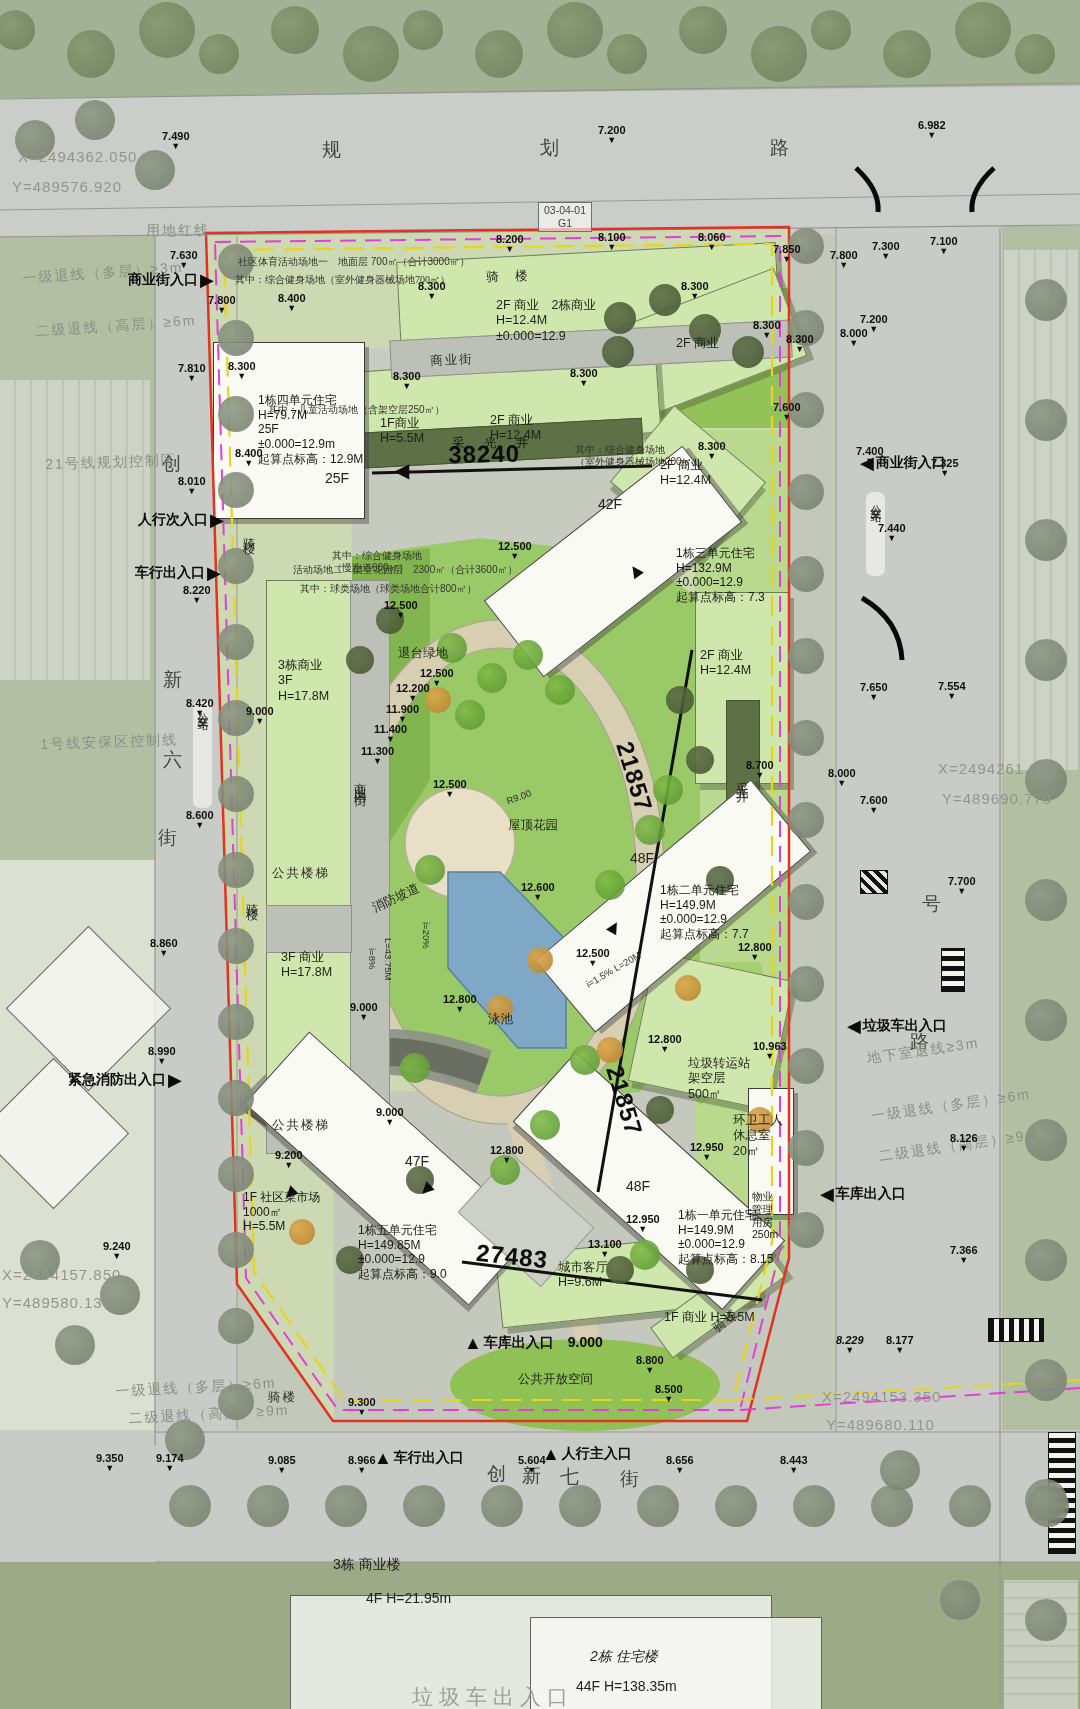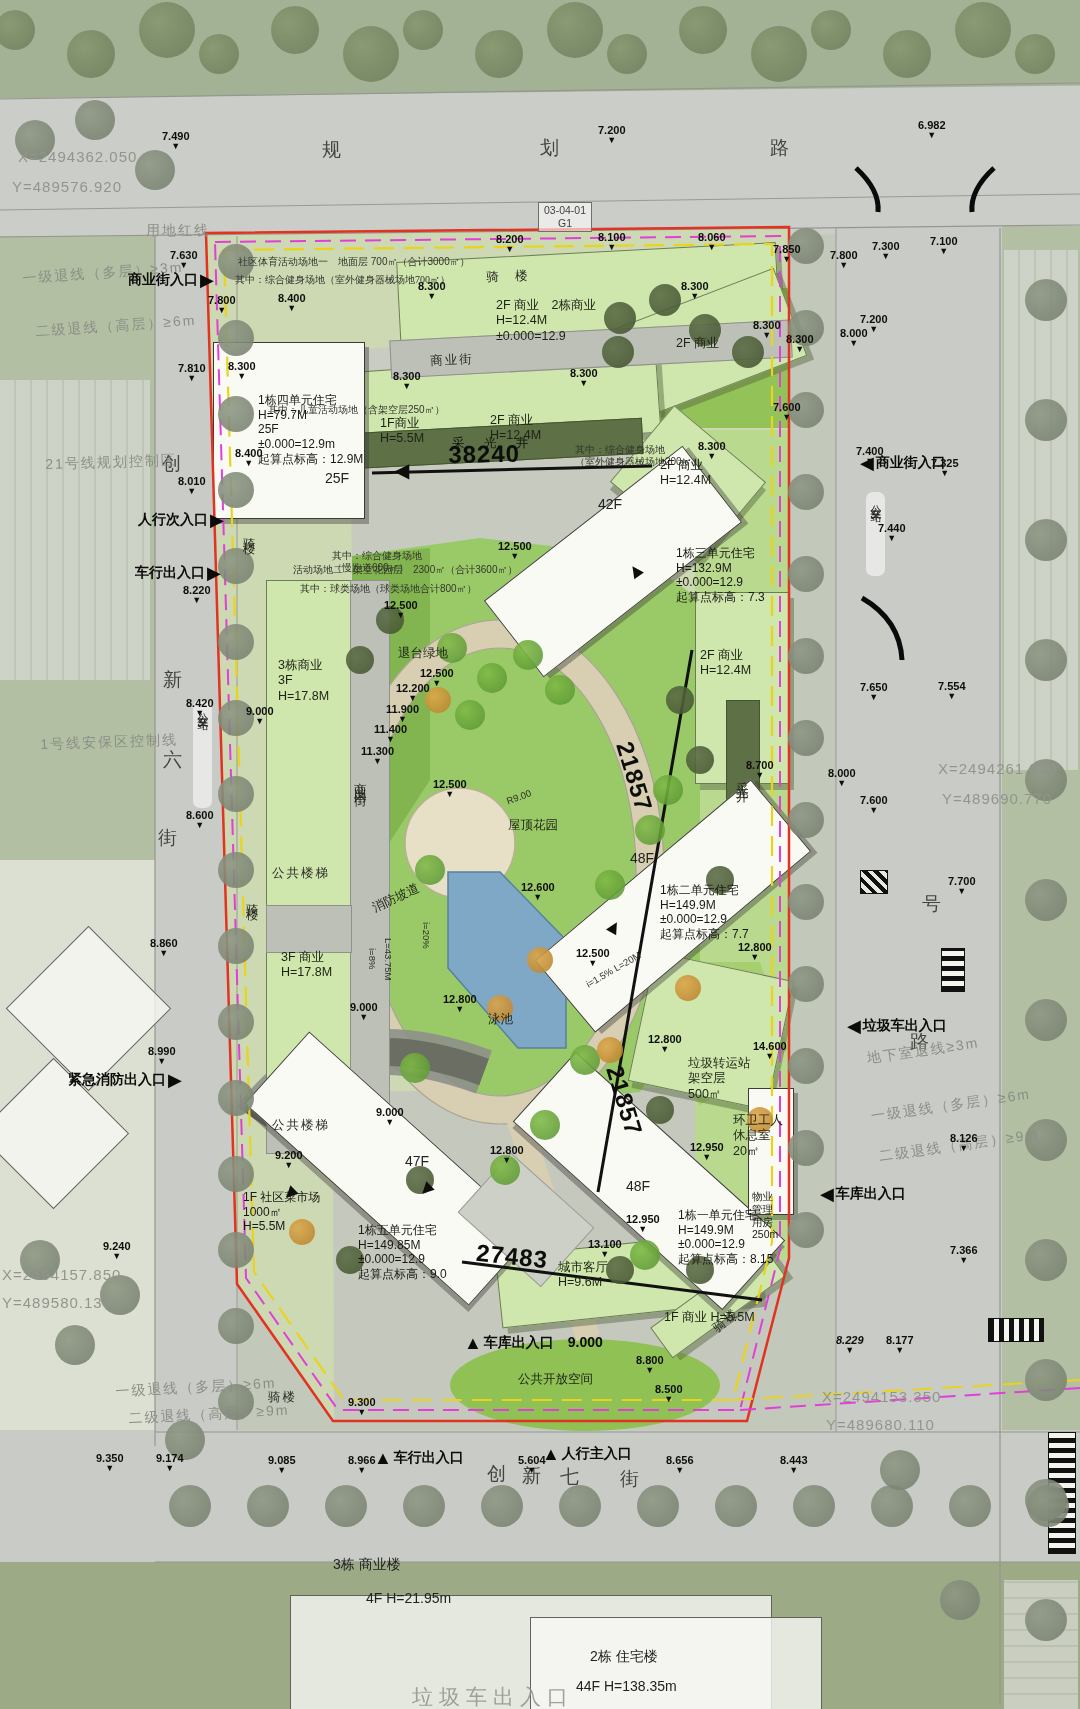--- a/index.html
+++ b/index.html
@@ -462,21 +462,21 @@
       <div class="lbl el" style="left: 433px; top: 778px;"><span>12.500</span><span class="tri">▼</span></div>
       <div class="lbl el" style="left: 498px; top: 540px;"><span>12.500</span><span class="tri">▼</span></div>
       <div class="lbl el" style="left: 576px; top: 947px;"><span>12.500</span><span class="tri">▼</span></div>
       <div class="lbl el" style="left: 521px; top: 881px;"><span>12.600</span><span class="tri">▼</span></div>
       <div class="lbl el" style="left: 443px; top: 993px;"><span>12.800</span><span class="tri">▼</span></div>
       <div class="lbl el" style="left: 490px; top: 1144px;"><span>12.800</span><span class="tri">▼</span></div>
       <div class="lbl el" style="left: 648px; top: 1033px;"><span>12.800</span><span class="tri">▼</span></div>
       <div class="lbl el" style="left: 738px; top: 941px;"><span>12.800</span><span class="tri">▼</span></div>
       <div class="lbl el" style="left: 690px; top: 1141px;"><span>12.950</span><span class="tri">▼</span></div>
       <div class="lbl el" style="left: 626px; top: 1213px;"><span>12.950</span><span class="tri">▼</span></div>
-      <div class="lbl el" style="left: 753px; top: 1040px;"><span>14.600</span><span class="tri">▼</span></div>
+      <div class="lbl el" style="left: 753px; top: 1040px;"><span>10.963</span><span class="tri">▼</span></div>
       <div class="lbl el" style="left: 588px; top: 1238px;"><span>13.100</span><span class="tri">▼</span></div>
       <div class="lbl el" style="left: 350px; top: 1001px;"><span>9.000</span><span class="tri">▼</span></div>
       <div class="lbl el" style="left: 376px; top: 1106px;"><span>9.000</span><span class="tri">▼</span></div>
       <div class="lbl el" style="left: 348px; top: 1396px;"><span>9.300</span><span class="tri">▼</span></div>
       <div class="lbl el" style="left: 636px; top: 1342px; margin-top: 12px;"><span>8.800</span><span class="tri">▼</span></div>
       <div class="lbl el" style="left: 655px; top: 1383px;"><span>8.500</span><span class="tri">▼</span></div>
       <div class="lbl el" style="left: 268px; top: 1454px;"><span>9.085</span><span class="tri">▼</span></div>
       <div class="lbl el" style="left: 348px; top: 1454px;"><span>8.966</span><span class="tri">▼</span></div>
       <div class="lbl el" style="left: 518px; top: 1454px;"><span>5.604</span><span class="tri">▼</span></div>
       <div class="lbl el" style="left: 666px; top: 1454px;"><span>8.656</span><span class="tri">▼</span></div>
@@ -485,17 +485,17 @@
       <div class="lbl el" style="left: 886px; top: 1334px;"><span>8.177</span><span class="tri">▼</span></div>
       <div class="lbl el" style="left: 950px; top: 1244px;"><span>7.366</span><span class="tri">▼</span></div>
       <div class="lbl el" style="left: 950px; top: 1132px;"><span>8.126</span><span class="tri">▼</span></div>
       <div class="lbl sa" style="left: 394px; top: 458px;">◀</div>
       <div class="lbl sa" style="left: 620px; top: 566px; transform: rotate(-35deg);">▲</div>
       <div class="lbl sa" style="left: 612px; top: 911px; transform: rotate(30deg);">▲</div>
       <div class="lbl sa" style="left: 288px; top: 1210px; transform: rotate(225deg);">▲</div>
       <div class="lbl sa" style="left: 424px; top: 1206px; transform: rotate(225deg);">▲</div>
       <div class="lbl bn" style="left: 333px; top: 1556px;">3栋 商业楼</div>
       <div class="lbl bn" style="left: 366px; top: 1590px;">4F  H=21.95m</div>
-      <div class="lbl bn" style="left: 590px; top: 1648px;">2栋 住宅楼</div>
+      <div class="lbl bn" style="left: 590px; top: 1648px; font-style: italic;">2栋 住宅楼</div>
       <div class="lbl bn" style="left: 576px; top: 1678px;">44F  H=138.35m</div>
     </div>
 
 </div>
 
 </body></html>

